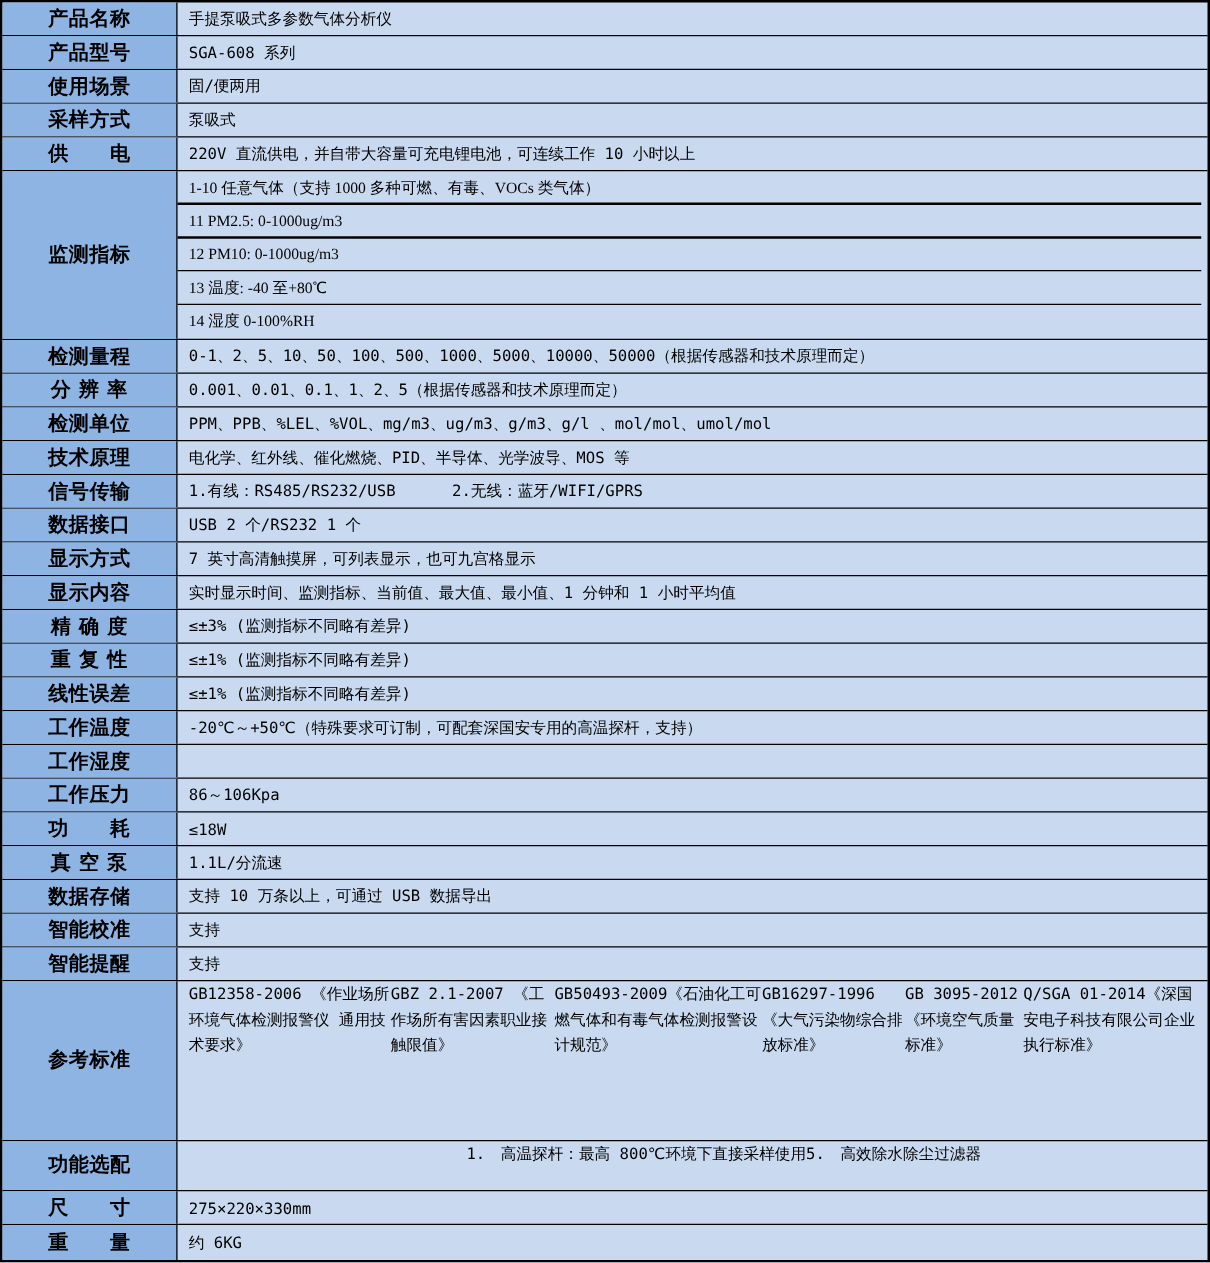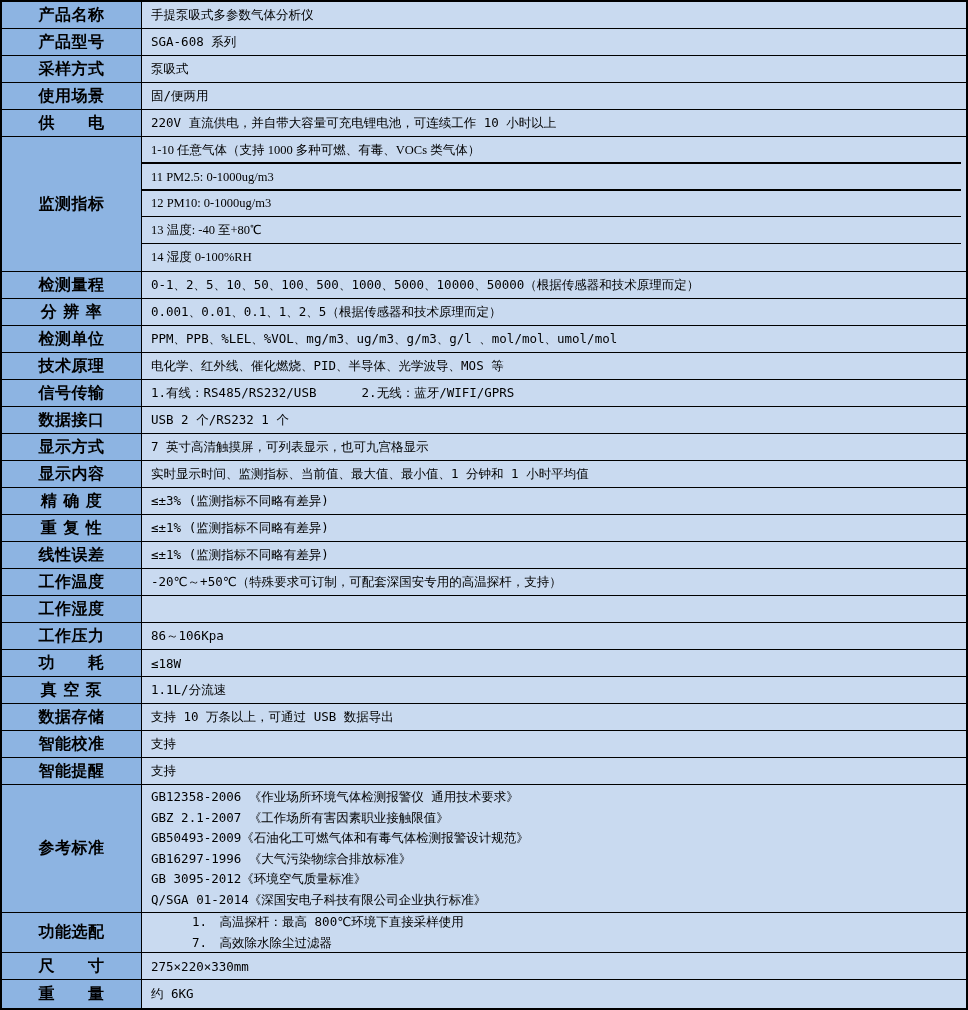--- a/index.html
+++ b/index.html
@@ -73,21 +73,21 @@
     position: absolute;
     left: 0;
     right: 5px;
     bottom: 0;
     height: 1.5px;
     background: #000;
   }
   .multiline {
     flex: 1;
     display: flex;
-    flex-direction: column;
+    flex-direction: row;
     justify-content: center;
     padding-left: 9px;
     box-sizing: border-box;
   }
   .line {
     font-size: 12.5px;
     font-family: "DejaVu Sans Mono", "DejaVu Sans", sans-serif;
     line-height: 20.5px;
     white-space: pre-wrap;
   }
@@ -101,27 +101,27 @@
     <div class="label">产品名称</div>
     <div class="value">手提泵吸式多参数气体分析仪</div>
   </div>
 
   <div class="row">
     <div class="label">产品型号</div>
     <div class="value">SGA-608 系列</div>
   </div>
 
   <div class="row">
+    <div class="label">使用场景</div>
+    <div class="value">固/便两用</div>
+  </div>
+
+  <div class="row">
     <div class="label">采样方式</div>
     <div class="value">泵吸式</div>
-  </div>
-
-  <div class="row">
-    <div class="label">使用场景</div>
-    <div class="value">固/便两用</div>
   </div>
 
   <div class="row">
     <div class="label">供　　电</div>
     <div class="value">220V 直流供电，并自带大容量可充电锂电池，可连续工作 10 小时以上</div>
   </div>
 
   <div class="row h135">
     <div class="label">监测指标</div>
     <div class="subcol">
@@ -236,21 +236,21 @@
       <div class="line">GB16297-1996 《大气污染物综合排放标准》</div>
       <div class="line">GB 3095-2012《环境空气质量标准》</div>
       <div class="line">Q/SGA 01-2014《深国安电子科技有限公司企业执行标准》</div>
     </div>
   </div>
 
   <div class="row h40">
     <div class="label">功能选配</div>
     <div class="multiline">
       <div class="line">1.　高温探杆：最高 800℃环境下直接采样使用</div>
-      <div class="line">7.　高效除水除尘过滤器</div>
+      <div class="line">5.　高效除水除尘过滤器</div>
     </div>
   </div>
 
   <div class="row">
     <div class="label">尺　　寸</div>
     <div class="value">275×220×330mm</div>
   </div>
 
   <div class="row">
     <div class="label">重　　量</div>

